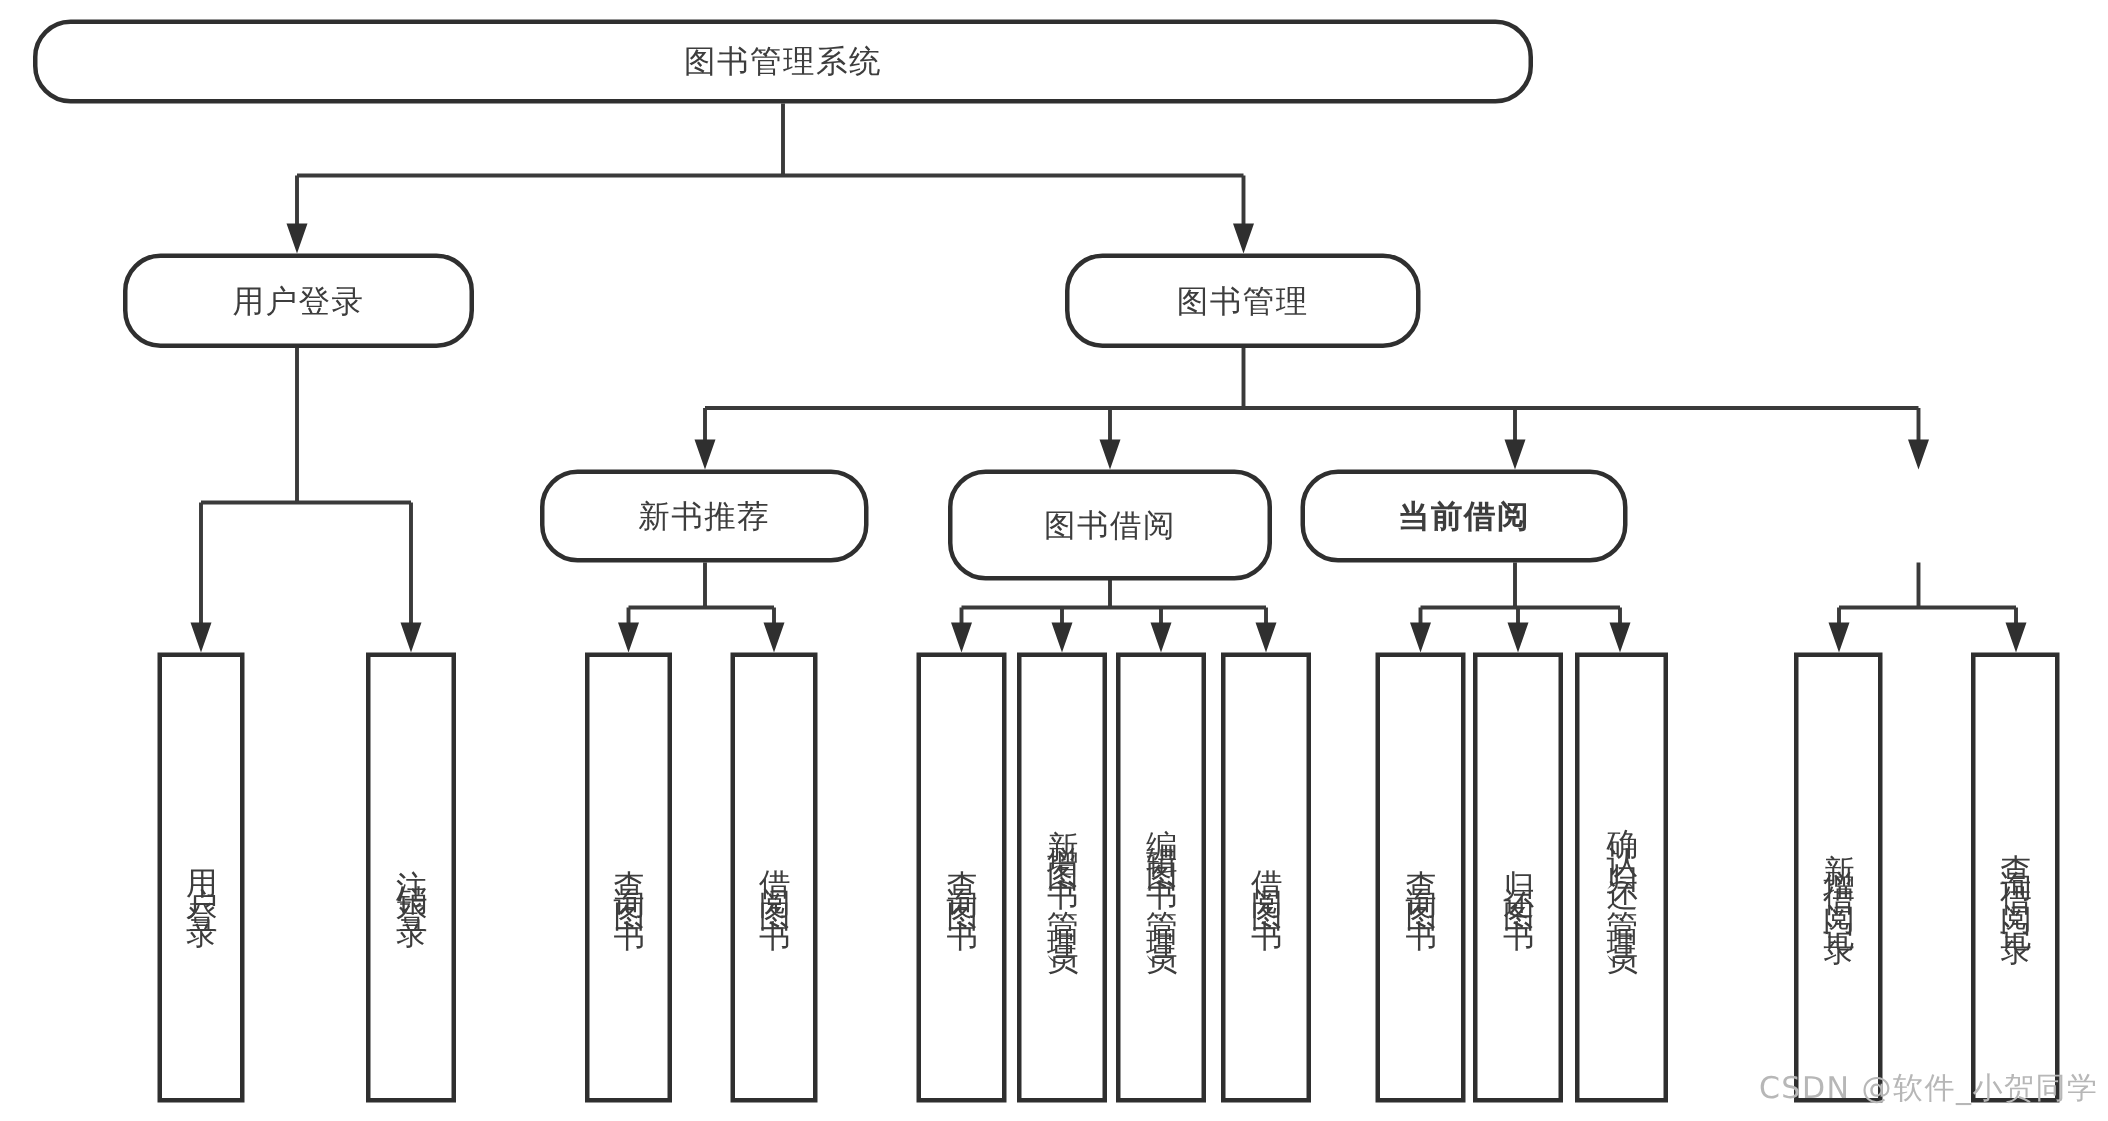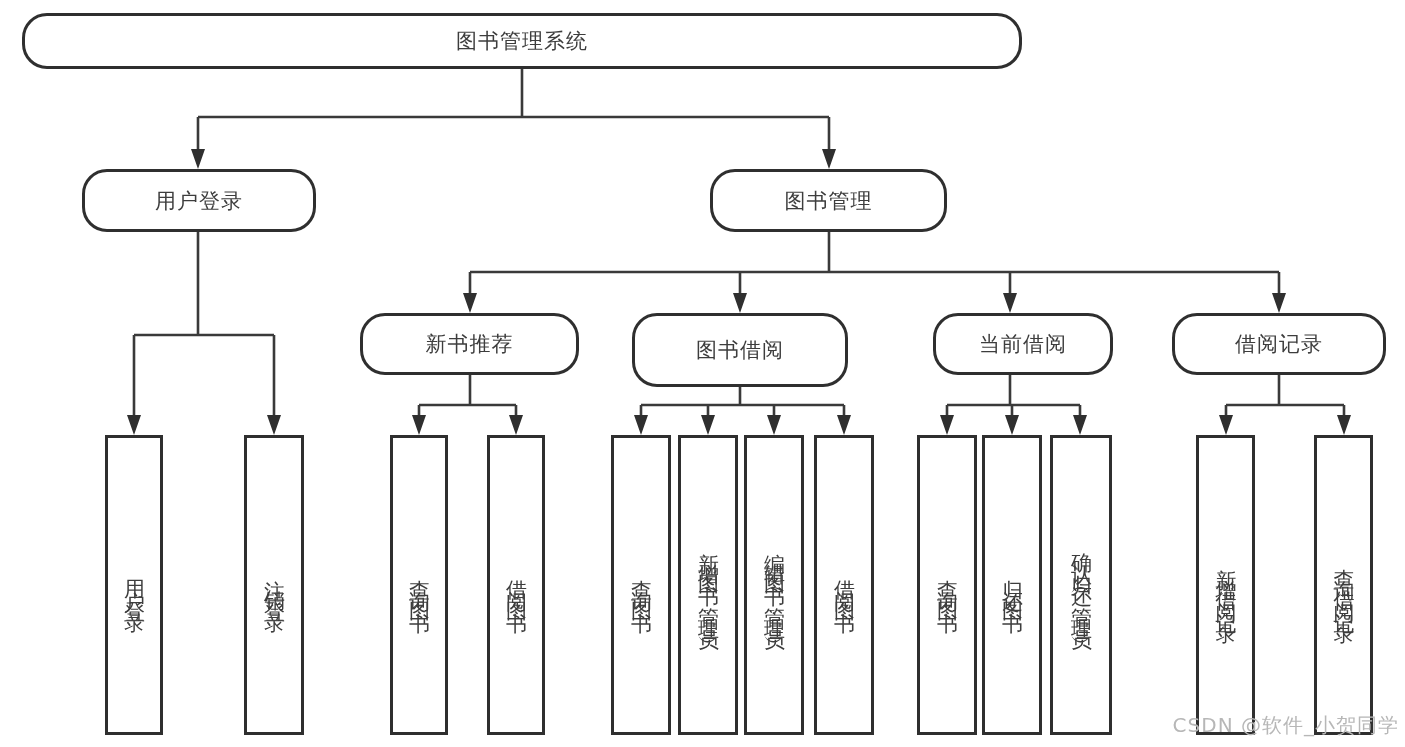--- a/index.html
+++ b/index.html
@@ -29,21 +29,21 @@
     padding:6px 0;
   }
   
   .b-root{left:22px;top:13px;width:1000px;height:56px;}
   
   .b-l2-0{left:82px;top:169px;width:234px;height:63px;}
   .b-l2-1{left:710px;top:169px;width:237px;height:63px;}
   
   .b-l3-0{left:360px;top:313px;width:219px;height:62px;}
   .b-l3-1{left:632px;top:313px;width:216px;height:74px;}
-  .b-l3-2{left:933px;top:313px;width:180px;height:62px;}
+  .b-l3-2{left:867px;top:313px;width:218px;height:62px;font-weight:bold;}
   .b-l3-3{left:1172px;top:313px;width:214px;height:62px;}
   
   .leaf{top:435px;height:300px;}
   .b-ul-0{left:105px;width:58px;}
   .b-ul-1{left:244px;width:60px;}
   .b-nb-0{left:390px;width:58px;}
   .b-nb-1{left:487px;width:58px;}
   .b-bw-0{left:611px;width:60px;}
   .b-bw-1{left:678px;width:60px;}
   .b-bw-2{left:744px;width:60px;}
@@ -105,23 +105,20 @@
 
   <div class="box hbox b-l2-1">
     <span>图书管理</span>
   </div>
   <div class="box hbox b-l3-1">
     <span>图书借阅</span>
   </div>
   <div class="box hbox b-l3-2">
     <span>当前借阅</span>
   </div>
-  <div class="box hbox b-l3-3">
-    <span>借阅记录</span>
-  </div>
 
   <div class="box vbox leaf b-ul-0">
     <span>用户登录</span>
   </div>
   <div class="box vbox leaf b-ul-1">
     <span>注销登录</span>
   </div>
 
   <div class="box vbox leaf b-nb-0">
     <span>查询图书</span>

